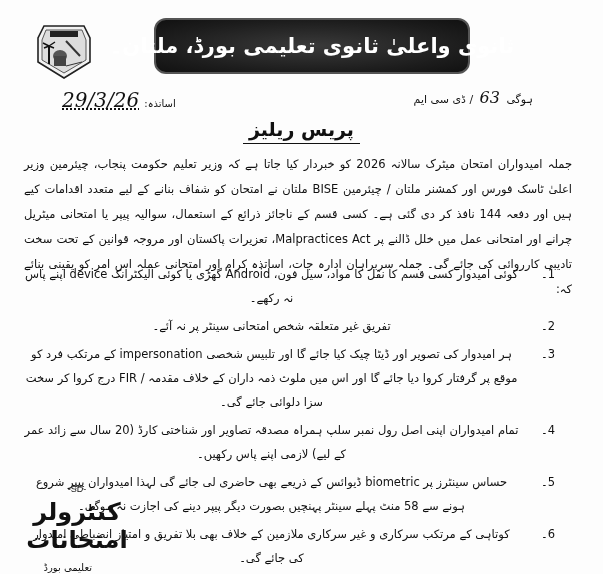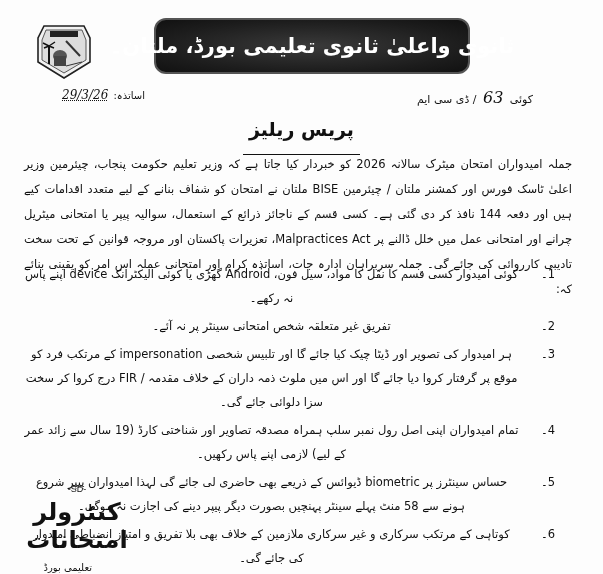--- a/index.html
+++ b/index.html
@@ -20,28 +20,28 @@
     .banner-text {
       color: #fff; font-family: "DejaVu Sans", sans-serif; font-weight: bold;
       font-size: 21px; letter-spacing: 0; white-space: nowrap;
     }
 
     
     .ref-row { position: absolute; left: 0; top: 88px; width: 603px; height: 22px; }
     .ref-number { position: absolute; right: 70px; top: 0; direction: rtl; font-size: 11px; white-space: nowrap; }
     .ref-number .handwritten { font-family: "DejaVu Serif", serif; font-style: italic; font-size: 16px; text-decoration-style: dotted; margin: 0 3px; text-align: center; }
     .ref-date { position: absolute; left: 62px; top: 0; direction: rtl; font-size: 10px; white-space: nowrap; }
-    .ref-date .handwritten { font-family: "DejaVu Serif", serif; font-style: italic; font-size: 12px; text-decoration: underline; text-decoration-style: dotted; margin-right: 2px; }
+    .ref-date .handwritten { font-family: "DejaVu Serif", serif; font-style: italic; font-size: 20px; text-decoration: underline; text-decoration-style: dotted; margin-right: 2px; }
 
     
     .title {
       position: absolute; left: 0; top: 118px; width: 603px; text-align: center;
       font-size: 19px; font-weight: bold; direction: rtl;
     }
-    .title span { border-bottom: 1.5px solid #111; padding: 0 6px 14px; }
+    .title span { border-bottom: 1.5px solid #111; padding: 0 6px 3px; }
 
     
     .body-para {
       position: absolute; left: 24px; top: 152px; width: 548px;
       direction: rtl; text-align: justify; text-align-last: right;
       font-size: 11.5px; line-height: 25px;
     }
 
     .list { position: absolute; left: 24px; top: 262px; width: 535px; direction: rtl; }
     .list-item {
@@ -74,21 +74,21 @@
       <path d="M30 50 L46 46" stroke="#333" stroke-width="1"></path>
     </svg>
   </div>
 
   <div class="banner">
     <span class="banner-text">ثانوی واعلیٰ ثانوی تعلیمی بورڈ، ملتان۔</span>
   </div>
 
   <div class="ref-row">
     <div class="ref-number">
-      <span>کوئی</span>
+      <span>ہوگی</span>
       <span class="handwritten">63</span>
       <span>/ ڈی سی ایم</span>
     </div>
     <div class="ref-date">
       <span>اساتذہ:</span>
       <span class="handwritten" dir="ltr">29/3/26</span>
     </div>
   </div>
 
   <div class="title">
@@ -105,21 +105,21 @@
     <div class="list-item">
       <span class="list-num">2۔</span>
       <span class="list-text">تفریق غیر متعلقہ شخص امتحانی سینٹر پر نہ آئے۔</span>
     </div>
     <div class="list-item">
       <span class="list-num">3۔</span>
       <span class="list-text">ہر امیدوار کی تصویر اور ڈیٹا چیک کیا جائے گا اور تلبیس شخصی impersonation کے مرتکب فرد کو موقع پر گرفتار کروا دیا جائے گا اور اس میں ملوث ذمہ داران کے خلاف مقدمہ / FIR درج کروا کر سخت سزا دلوائی جائے گی۔</span>
     </div>
     <div class="list-item">
       <span class="list-num">4۔</span>
-      <span class="list-text">تمام امیدواران اپنی اصل رول نمبر سلپ ہمراہ مصدقہ تصاویر اور شناختی کارڈ (19 سال سے زائد عمر کے لیے) لازمی اپنے پاس رکھیں۔</span>
+      <span class="list-text">تمام امیدواران اپنی اصل رول نمبر سلپ ہمراہ مصدقہ تصاویر اور شناختی کارڈ (20 سال سے زائد عمر کے لیے) لازمی اپنے پاس رکھیں۔</span>
     </div>
     <div class="list-item">
       <span class="list-num">5۔</span>
       <span class="list-text">حساس سینٹرز پر biometric ڈیوائس کے ذریعے بھی حاضری لی جائے گی لہذا امیدواران پیپر شروع ہونے سے 58 منٹ پہلے سینٹر پہنچیں بصورت دیگر پیپر دینے کی اجازت نہ ہوگی۔</span>
     </div>
     <div class="list-item">
       <span class="list-num">6۔</span>
       <span class="list-text">کوتاہی کے مرتکب سرکاری و غیر سرکاری ملازمین کے خلاف بھی بلا تفریق و امتیاز انضباطی امیدوار کی جائے گی۔</span>
     </div>
   </div>

